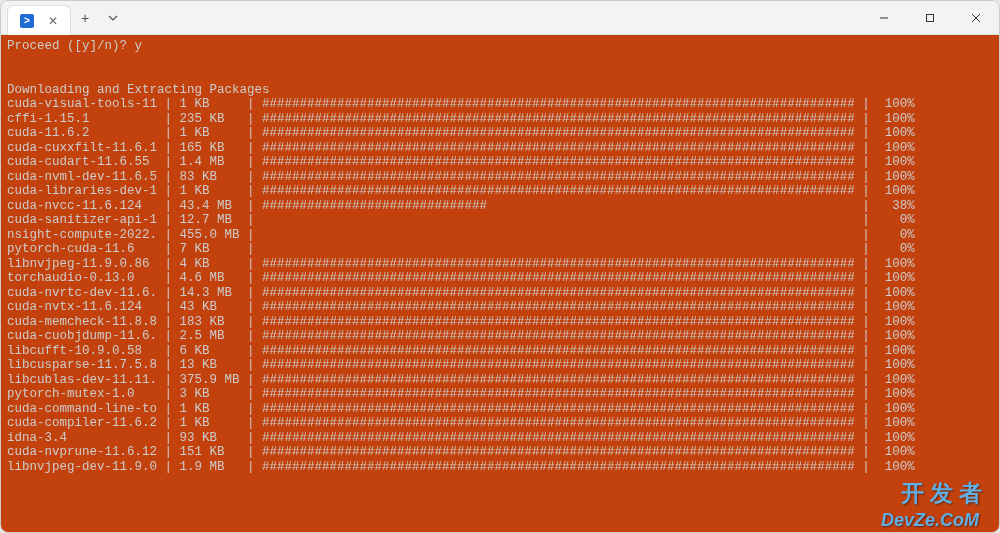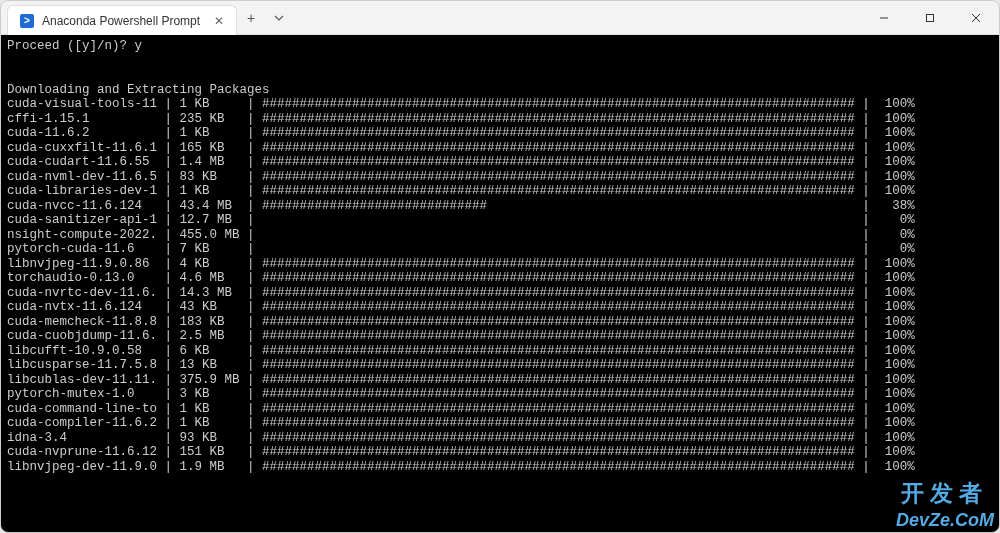--- a/index.html
+++ b/index.html
@@ -87,21 +87,21 @@
     .win-btn {
       width: 46px;
       display: flex;
       align-items: center;
       justify-content: center;
       color: #333;
       cursor: pointer;
     }
     .terminal {
       flex: 1;
-      background: #000000;
+      background: #c2410c;
       color: #cccccc;
       font-family: Consolas, 'Courier New', monospace;
       font-size: 12.5px;
       line-height: 14.5px;
       padding: 4px 6px;
       overflow: hidden;
       white-space: pre;
       letter-spacing: 0;
     }
     .watermark1 {
@@ -112,41 +112,40 @@
       font-size: 23px;
       font-weight: bold;
       color: #5ab4f0;
       text-shadow: 1px 1px 2px rgba(0,0,0,0.5);
       opacity: 0.95;
       pointer-events: none;
       letter-spacing: 6px;
     }
     .watermark2 {
       position: absolute;
-      right: 6px;
+      right: 21px;
       bottom: 2px;
       font-family: Arial, sans-serif;
       font-size: 18px;
       font-weight: bold;
       font-style: italic;
       color: #5ab4f0;
       text-shadow: 1px 1px 2px rgba(0,0,0,0.5);
       opacity: 0.95;
       pointer-events: none;
     }
   </style>
 </head>
 <body>
 
 <div class="window">
   <div class="titlebar">
     <div class="tabs-area">
       <div class="tab">
         <span class="tab-icon">&gt;</span>
-        <span>Anaconda Powershell Prompt</span>
         <span class="tab-close">✕</span>
       </div>
       <div class="tab-add">+</div>
       <div class="tab-chevron">
         <svg width="10" height="10" viewBox="0 0 10 10">
             <path d="M1 3 L5 7 L9 3" stroke="#555" stroke-width="1.2" fill="none"></path>
           </svg>
       </div>
     </div>
     <div class="win-controls">

